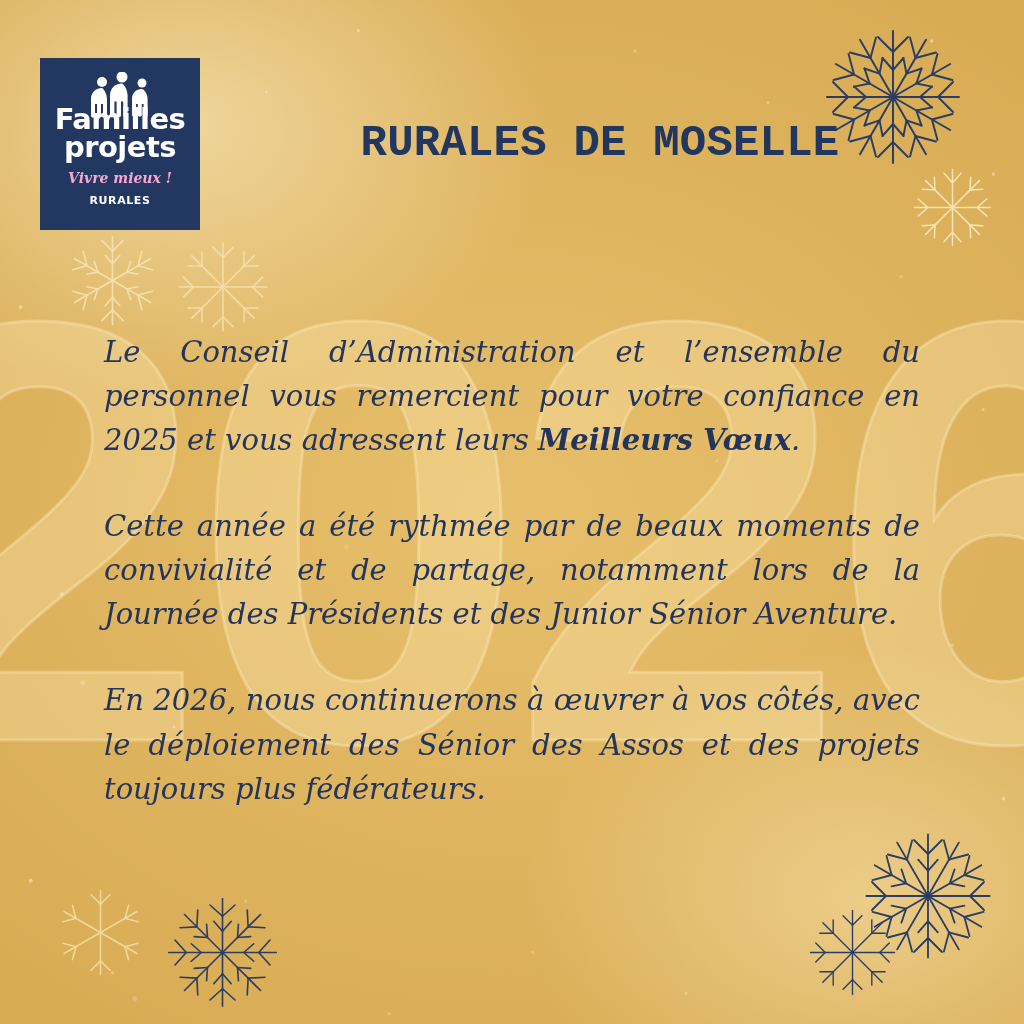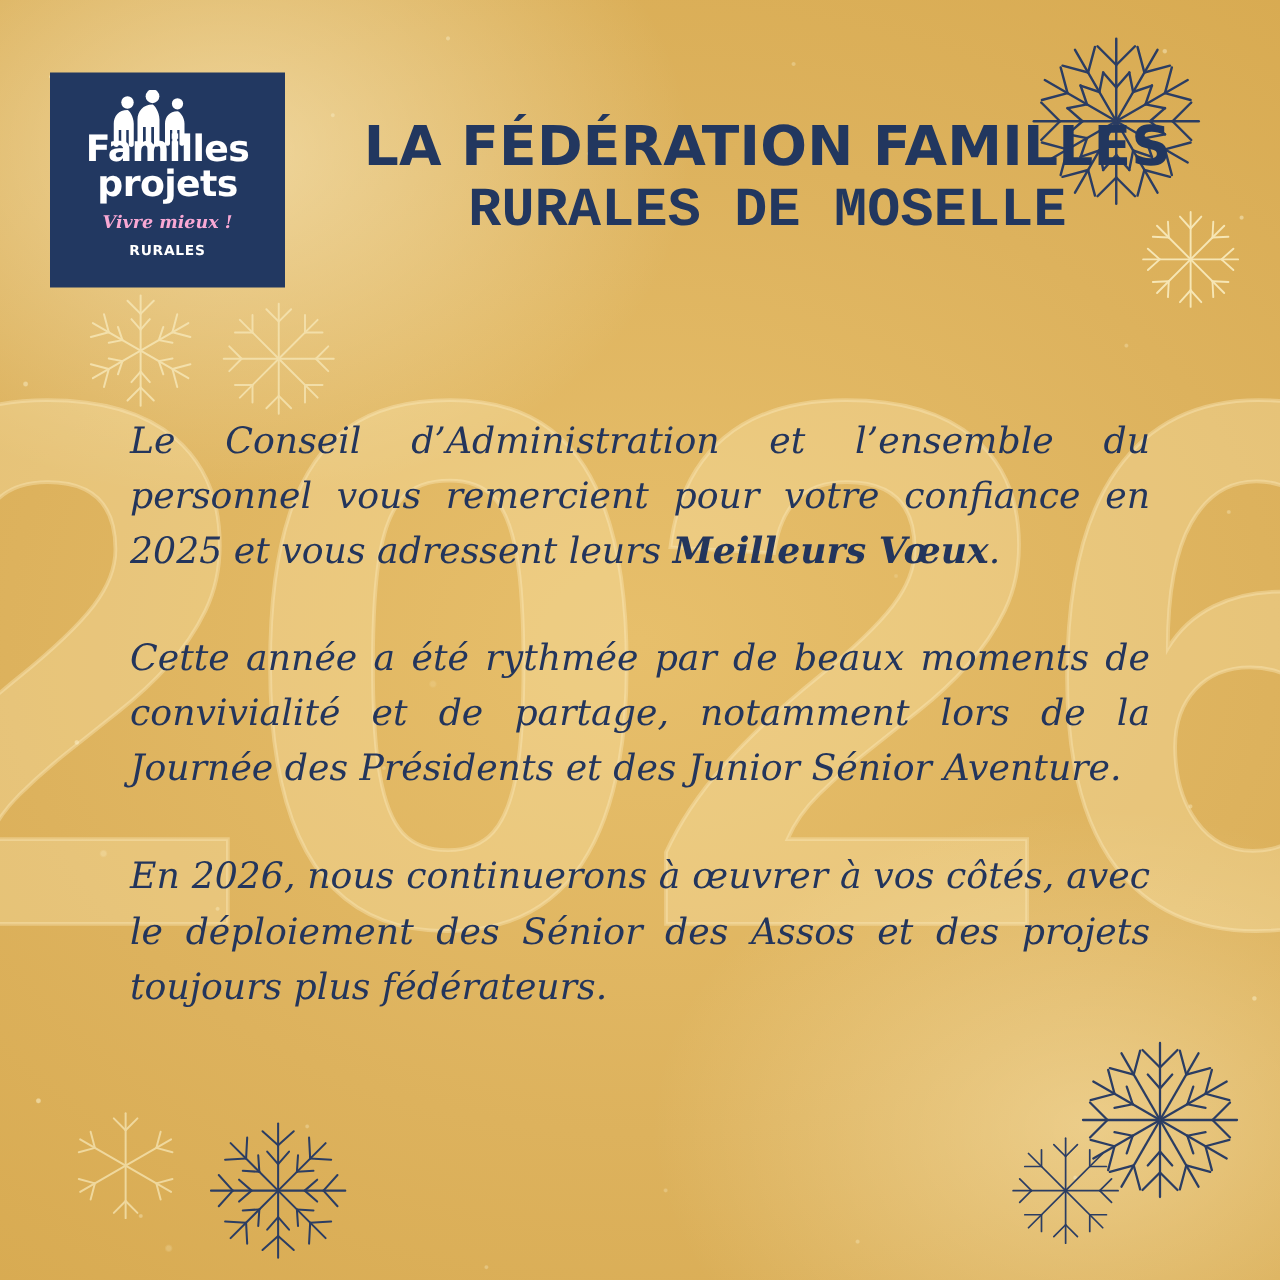--- a/index.html
+++ b/index.html
@@ -102,21 +102,21 @@
     position: absolute;
     top: 58px;
     left: 40px;
     right: 40px;
     display: flex;
     align-items: center;
     gap: 26px;
   }
 
   .logo {
-    width: 188px;
+    width: 160px;
     height: 172px;
     background: #223861;
     flex: none;
     position: relative;
     display: flex;
     flex-direction: column;
     align-items: center;
     justify-content: center;
     padding-top: 6px;
     box-sizing: border-box;
@@ -677,21 +677,20 @@
       </svg>
       <div class="logo-word">
         <span>Familles</span>
         <span class="l2">projets</span>
       </div>
       <div class="logo-tag">Vivre mieux !</div>
       <div class="logo-sub">RURALES</div>
     </div>
 
     <div class="title">
-      <span>LA FÉDÉRATION FAMILLES</span>
       <span class="l2">RURALES DE MOSELLE</span>
     </div>
   </div>
 
   <div class="body">
     <p class="para"><span>Le Conseil d’Administration et l’ensemble du personnel vous remercient pour votre confiance en 2025 et vous adressent leurs </span><b>Meilleurs Vœux</b><span>.</span></p>
 
     <p class="para">Cette année a été rythmée par de beaux moments de convivialité et de partage, notamment lors de la Journée des Présidents et des Junior Sénior Aventure.</p>
 
     <p class="para">En 2026, nous continuerons à œuvrer à vos côtés, avec le déploiement des Sénior des Assos et des projets toujours plus fédérateurs.</p>

